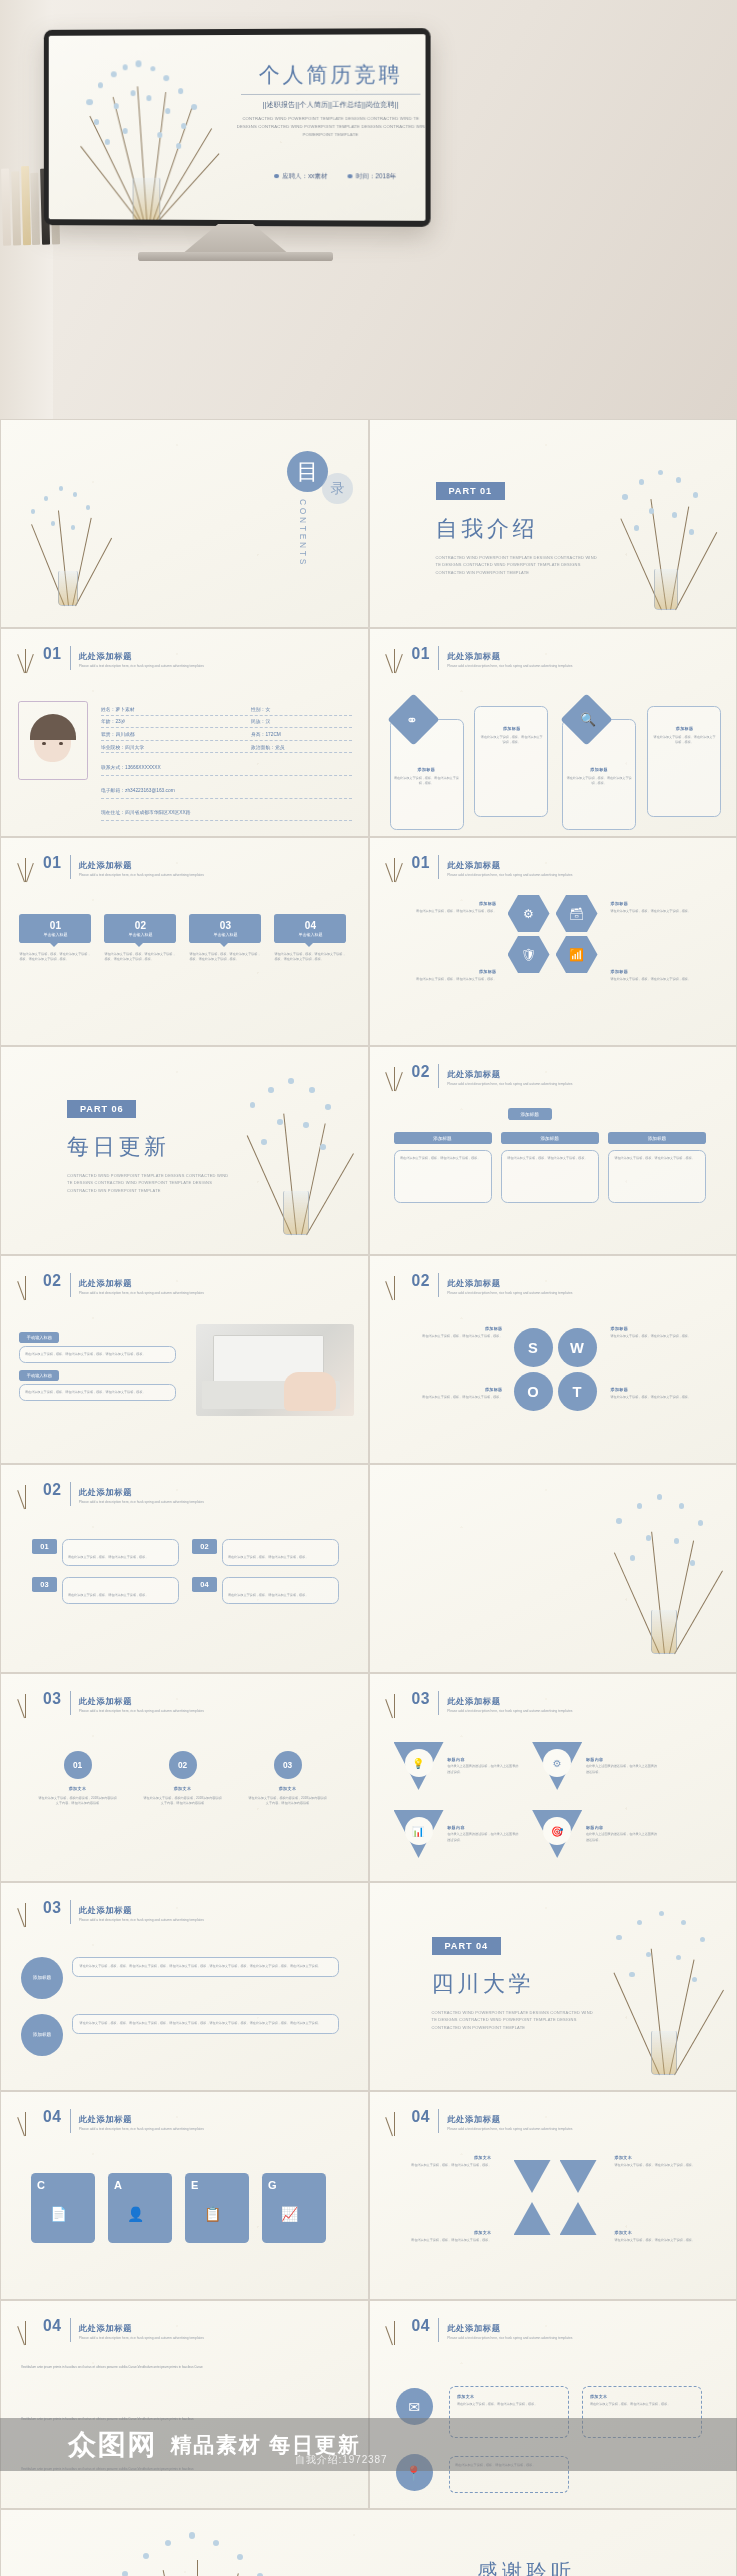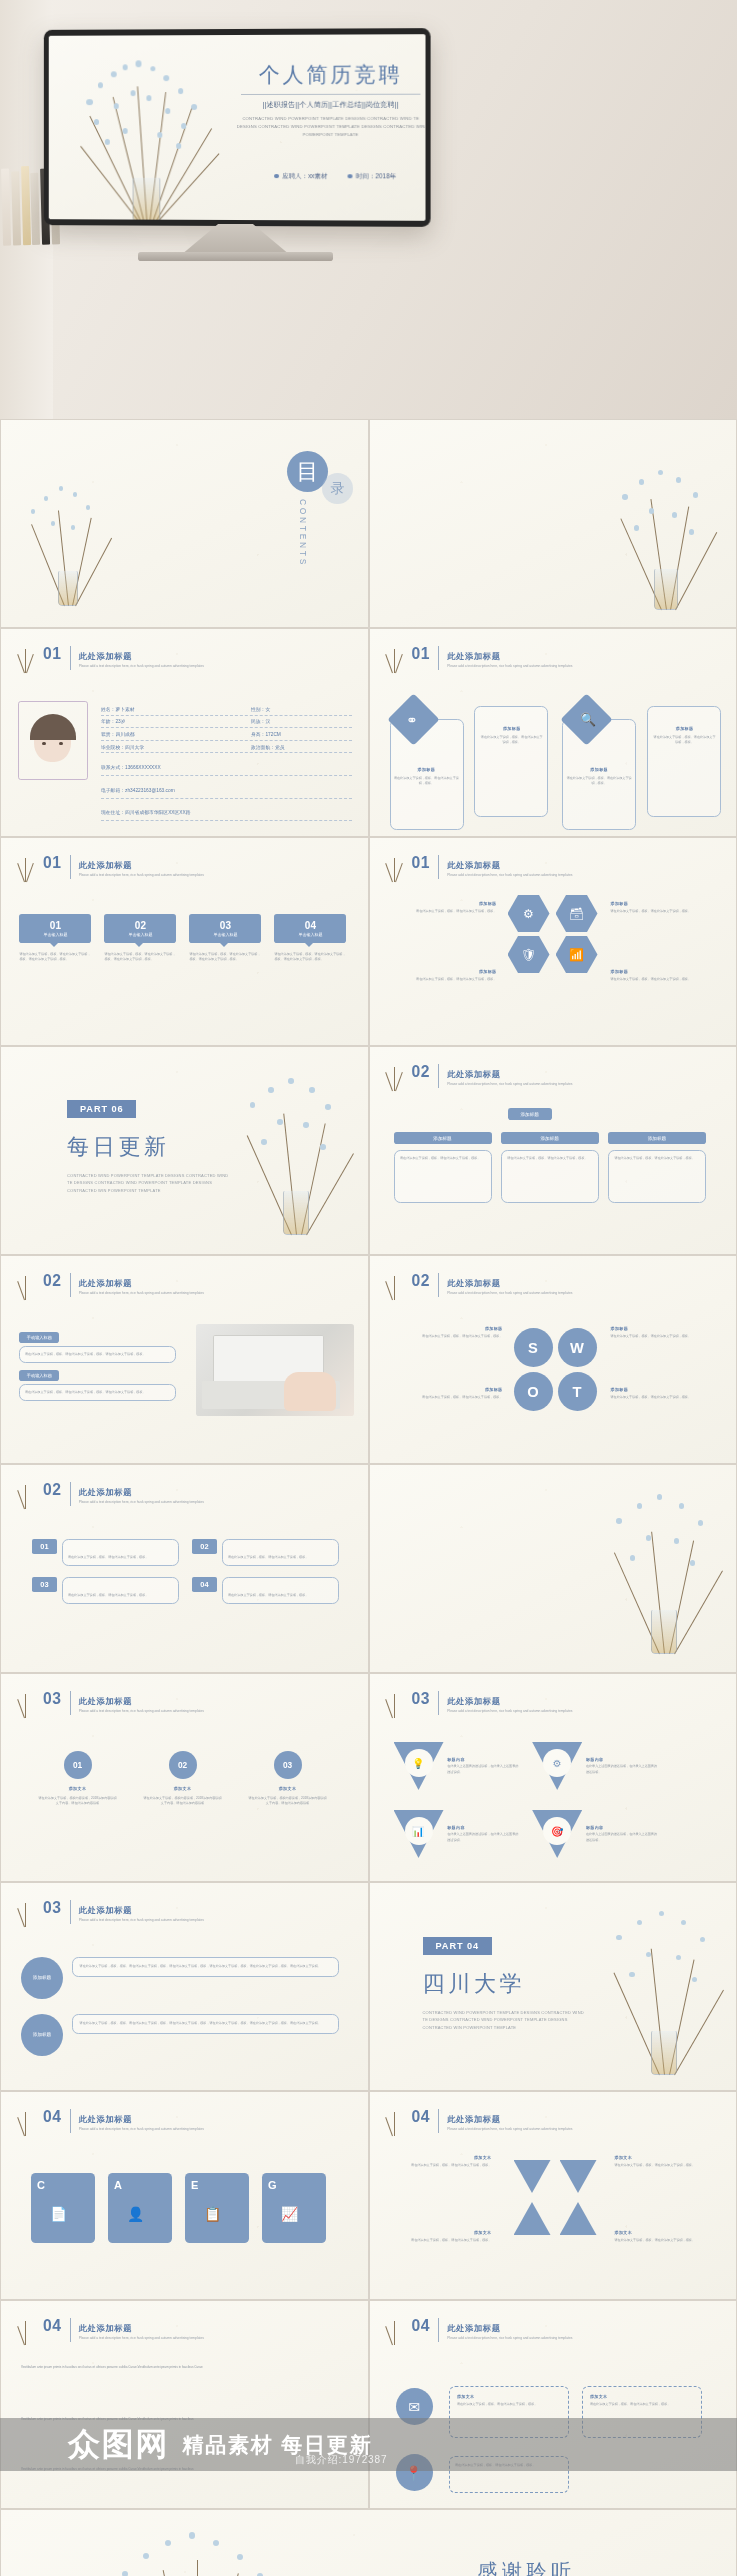--- a/index.html
+++ b/index.html
@@ -127,21 +127,21 @@
   .circle{ border-radius:50%; background:#7e9bc0; color:#fff; display:flex; align-items:center; justify-content:center; }
   .tiny{ font-size:3.1px; color:#8e96a0; line-height:1.65; }
   .tiny-blue{ font-size:4px; color:#5b7ba8; font-weight:700; letter-spacing:0.4px; }
   .num-chip{ background:#7e9bc0; color:#fff; font-size:7.4px; font-weight:700; padding:2.8px 8.3px; border-radius:1.8px; }
 
   
   .wm{
     position:absolute; left:0; top:2418px; width:737px; height:53px;
     background:rgba(120,120,120,.55); display:flex; align-items:center;
   }
-  .wm-logo{ color:#fff; font-size:32px; font-weight:700; letter-spacing:1.8px; margin-left:68px; }
+  .wm-logo{ color:#fff; font-size:28px; font-weight:700; letter-spacing:1.8px; margin-left:68px; }
   .wm-text{ color:#fff; font-size:21px; font-weight:700; letter-spacing:1.8px; margin-left:13px; }
   .wm-code{ position:absolute; left:295px; top:35px; color:rgba(255,255,255,.8); font-size:10px; letter-spacing:0.9px; }
 
   .footer-slide{ position:relative; }
 </style>
 </head>
 <body>
 
 <div class="hero">
   <div class="wall"></div>
@@ -231,20 +231,25 @@
         <div class="vase" style="width:20px;height:35px;"></div>
       </div>
 
 
       <div class="circle" style="position:absolute;left:286px;top:31px;width:41px;height:41px;font-size:22px;">目</div>
       <div style="position:absolute;left:321px;top:53px;width:31px;height:31px;border-radius:50%;background:rgba(170,190,215,.35);display:flex;align-items:center;justify-content:center;font-size:14px;color:#8ba3c2;">录</div>
       <div style="position:absolute;left:297px;top:79px;writing-mode:vertical-rl;font-size:8.3px;letter-spacing:2.8px;color:#8ba3c2;">CONTENTS</div>
     </div>
 
     <div class="slide">
+      <div style="position:absolute;left:66px;top:61px;">
+        <div class="part-badge">PART 01</div>
+        <div class="part-title">自我介绍</div>
+        <div class="part-en" style="width:166px;">CONTRACTED WIND POWERPOINT TEMPLATE DESIGNS CONTRACTED WIND TE DESIGNS CONTRACTED WIND POWERPOINT TEMPLATE DESIGNS CONTRACTED WIN POWERPOINT TEMPLATE</div>
+      </div>
       <div class="branch" style="left:238px;top:35px;width:116px;height:155px;">
         <div class="stem" style="height:100px;transform:rotate(-24deg);left:46%;"></div>
         <div class="stem" style="height:112px;transform:rotate(-8deg);left:50%;"></div>
         <div class="stem" style="height:105px;transform:rotate(10deg);left:54%;"></div>
         <div class="stem" style="height:88px;transform:rotate(28deg);left:58%;"></div>
         <div class="bud" style="left:14.7px;top:39px;width:5.5px;height:5.5px;"></div>
         <div class="bud" style="left:31px;top:24px;width:5.5px;height:5.5px;"></div>
         <div class="bud" style="left:50px;top:14.7px;width:5.5px;height:5.5px;"></div>
         <div class="bud" style="left:68px;top:22px;width:5.5px;height:5.5px;"></div>
         <div class="bud" style="left:85px;top:37px;width:5.5px;height:5.5px;"></div>
@@ -768,21 +773,21 @@
       </div>
       <div style="position:absolute;left:20px;top:131px;display:flex;gap:9.2px;align-items:flex-start;">
         <div class="circle" style="width:42px;height:42px;font-size:4.6px;text-align:center;line-height:1.4;padding:3.7px;">添加标题</div>
         <div class="card-box" style="width:267px;padding:6.4px;">
           <div class="tiny">请在此添加文字说明，模板。模板。请在此添加文字说明，模板。请在此添加文字说明，模板，请在此添加文字说明，模板。请在此添加文字说明，模板。请在此添加文字说明。</div>
         </div>
       </div>
     </div>
 
     <div class="slide">
-      <div style="position:absolute;left:53px;top:53px;">
+      <div style="position:absolute;left:62px;top:53px;">
         <div class="part-badge">PART 04</div>
         <div class="part-title">四川大学</div>
         <div class="part-en" style="width:166px;">CONTRACTED WIND POWERPOINT TEMPLATE DESIGNS CONTRACTED WIND TE DESIGNS CONTRACTED WIND POWERPOINT TEMPLATE DESIGNS CONTRACTED WIN POWERPOINT TEMPLATE</div>
       </div>
       <div class="branch" style="left:230px;top:16.6px;width:129px;height:175px;">
         <div class="stem" style="height:112px;transform:rotate(-24deg);left:46%;"></div>
         <div class="stem" style="height:127px;transform:rotate(-6deg);left:50%;"></div>
         <div class="stem" style="height:118px;transform:rotate(12deg);left:54%;"></div>
         <div class="stem" style="height:98px;transform:rotate(30deg);left:58%;"></div>
         <div class="bud" style="left:16.6px;top:35px;width:5.5px;height:5.5px;"></div>

